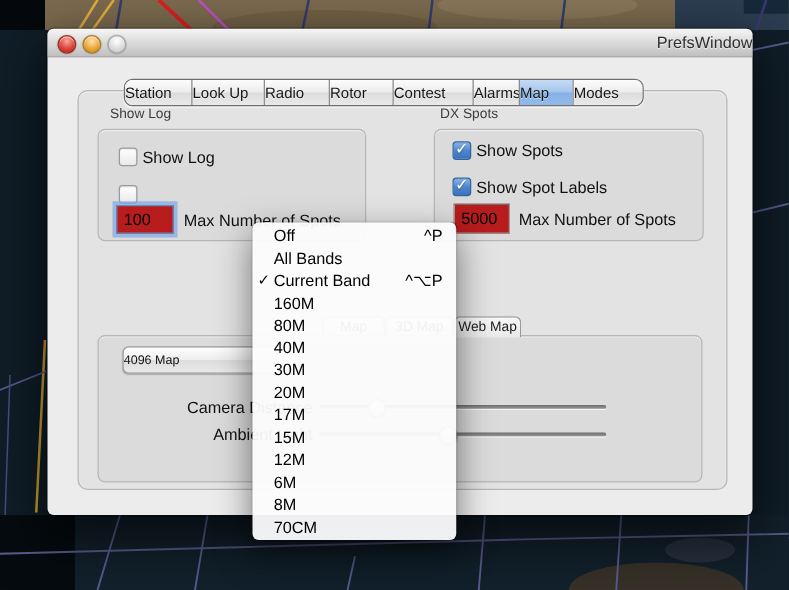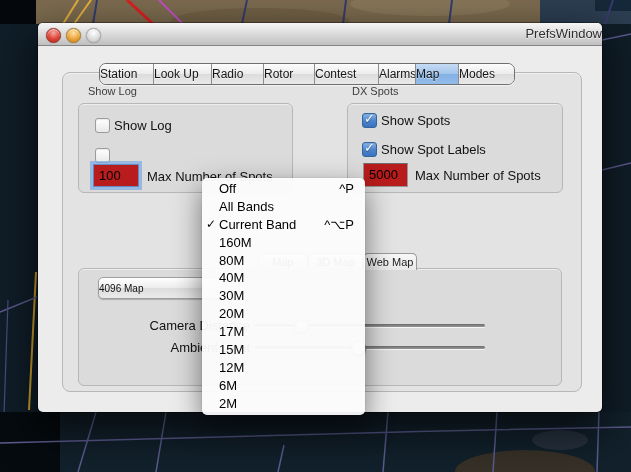--- a/index.html
+++ b/index.html
@@ -192,16 +192,17 @@
   <div class="mi"><span class="mcheck">✓</span><span>Current Band</span><span class="msc">^⌥P</span></div>
   <div class="mi"><span class="mcheck"></span><span>160M</span></div>
   <div class="mi"><span class="mcheck"></span><span>80M</span></div>
   <div class="mi"><span class="mcheck"></span><span>40M</span></div>
   <div class="mi"><span class="mcheck"></span><span>30M</span></div>
   <div class="mi"><span class="mcheck"></span><span>20M</span></div>
   <div class="mi"><span class="mcheck"></span><span>17M</span></div>
   <div class="mi"><span class="mcheck"></span><span>15M</span></div>
   <div class="mi"><span class="mcheck"></span><span>12M</span></div>
   <div class="mi"><span class="mcheck"></span><span>6M</span></div>
-  <div class="mi"><span class="mcheck"></span><span>2M</span></div>
+  <div class="mi"><span class="mcheck"></span><span>8M</span></div>
+  <div class="mi"><span class="mcheck"></span><span>70CM</span></div>
 </div>
 
 </div>
 
 </body></html>

